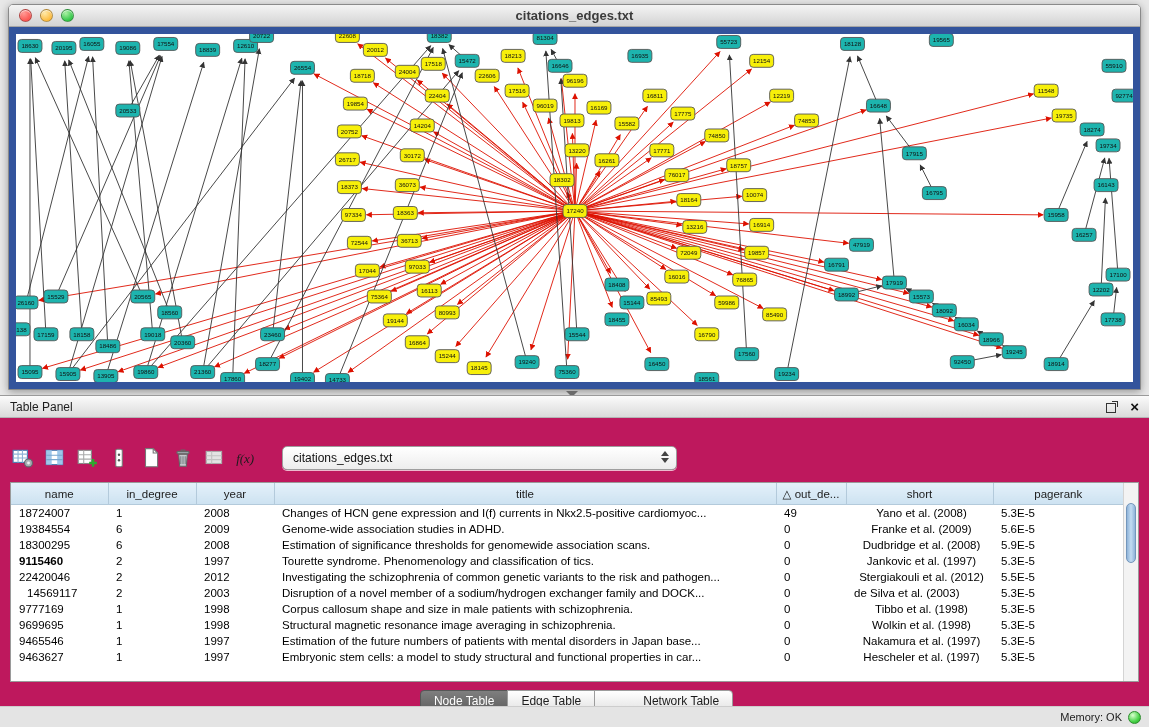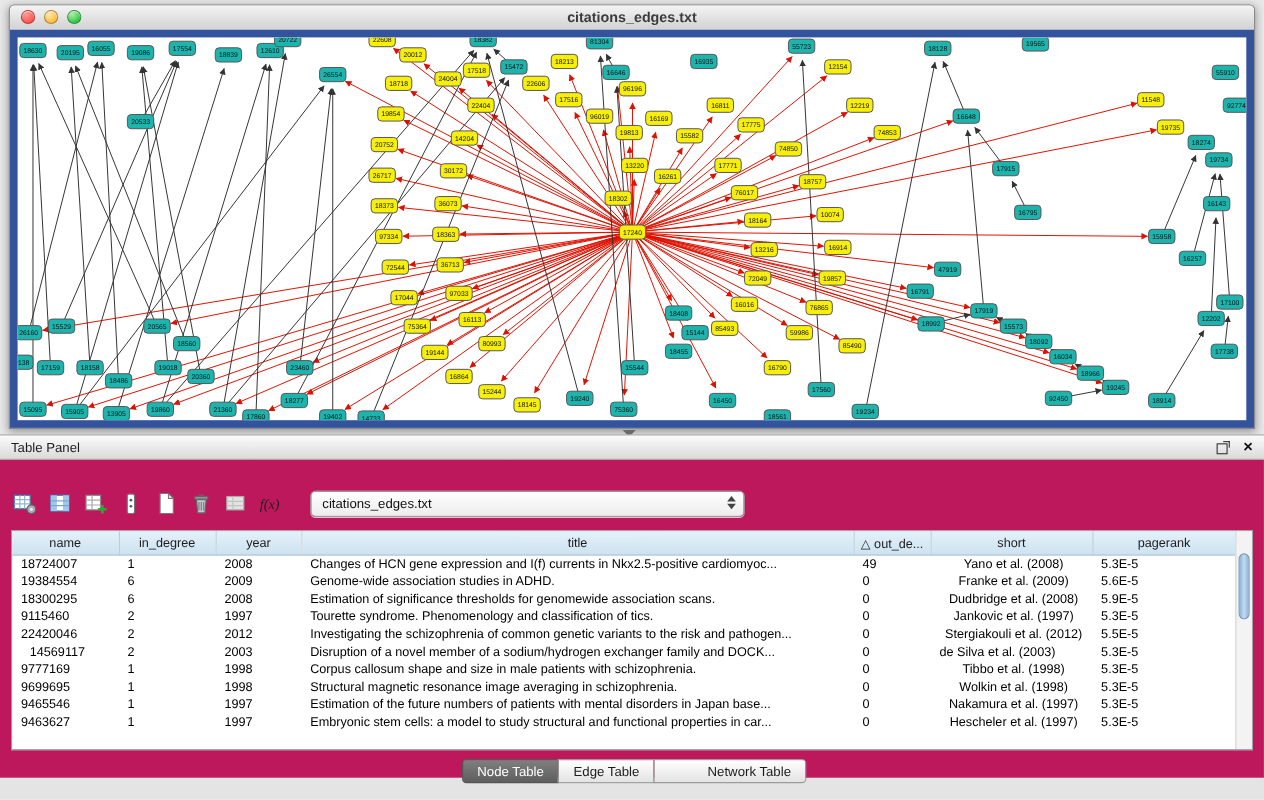--- a/index.html
+++ b/index.html
@@ -920,21 +920,21 @@
               <tr>
                 <td style="text-align: left;">18300295</td>
                 <td style="text-align: left;">6</td>
                 <td style="text-align: left;">2008</td>
                 <td style="text-align: left;">Estimation of significance thresholds for genomewide association scans.</td>
                 <td style="text-align: left;">0</td>
                 <td style="text-align: center;">Dudbridge et al. (2008)</td>
                 <td style="text-align: left;">5.9E-5</td>
               </tr>
               <tr>
-                <td style="text-align: left;">9115460</td>
+                <td style="text-align: left; font-weight: bold;">9115460</td>
                 <td style="text-align: left;">2</td>
                 <td style="text-align: left;">1997</td>
                 <td style="text-align: left;">Tourette syndrome. Phenomenology and classification of tics.</td>
                 <td style="text-align: left;">0</td>
                 <td style="text-align: center;">Jankovic et al. (1997)</td>
                 <td style="text-align: left;">5.3E-5</td>
               </tr>
               <tr>
                 <td style="text-align: left;">22420046</td>
                 <td style="text-align: left;">2</td>
@@ -996,14 +996,18 @@
         </div>
       </div>
 
       <div class="tabs" id="tabs">
           <div class="tab active">Node Table</div>
           <div class="tab">Edge Table</div>
           <div class="tab">Network Table</div>
         </div>
     </div>
 
+    <div class="status">
+      <span>Memory: OK</span>
+      <span class="mem-dot"></span>
+    </div>
   </div>
 </div>
 
 </body></html>

